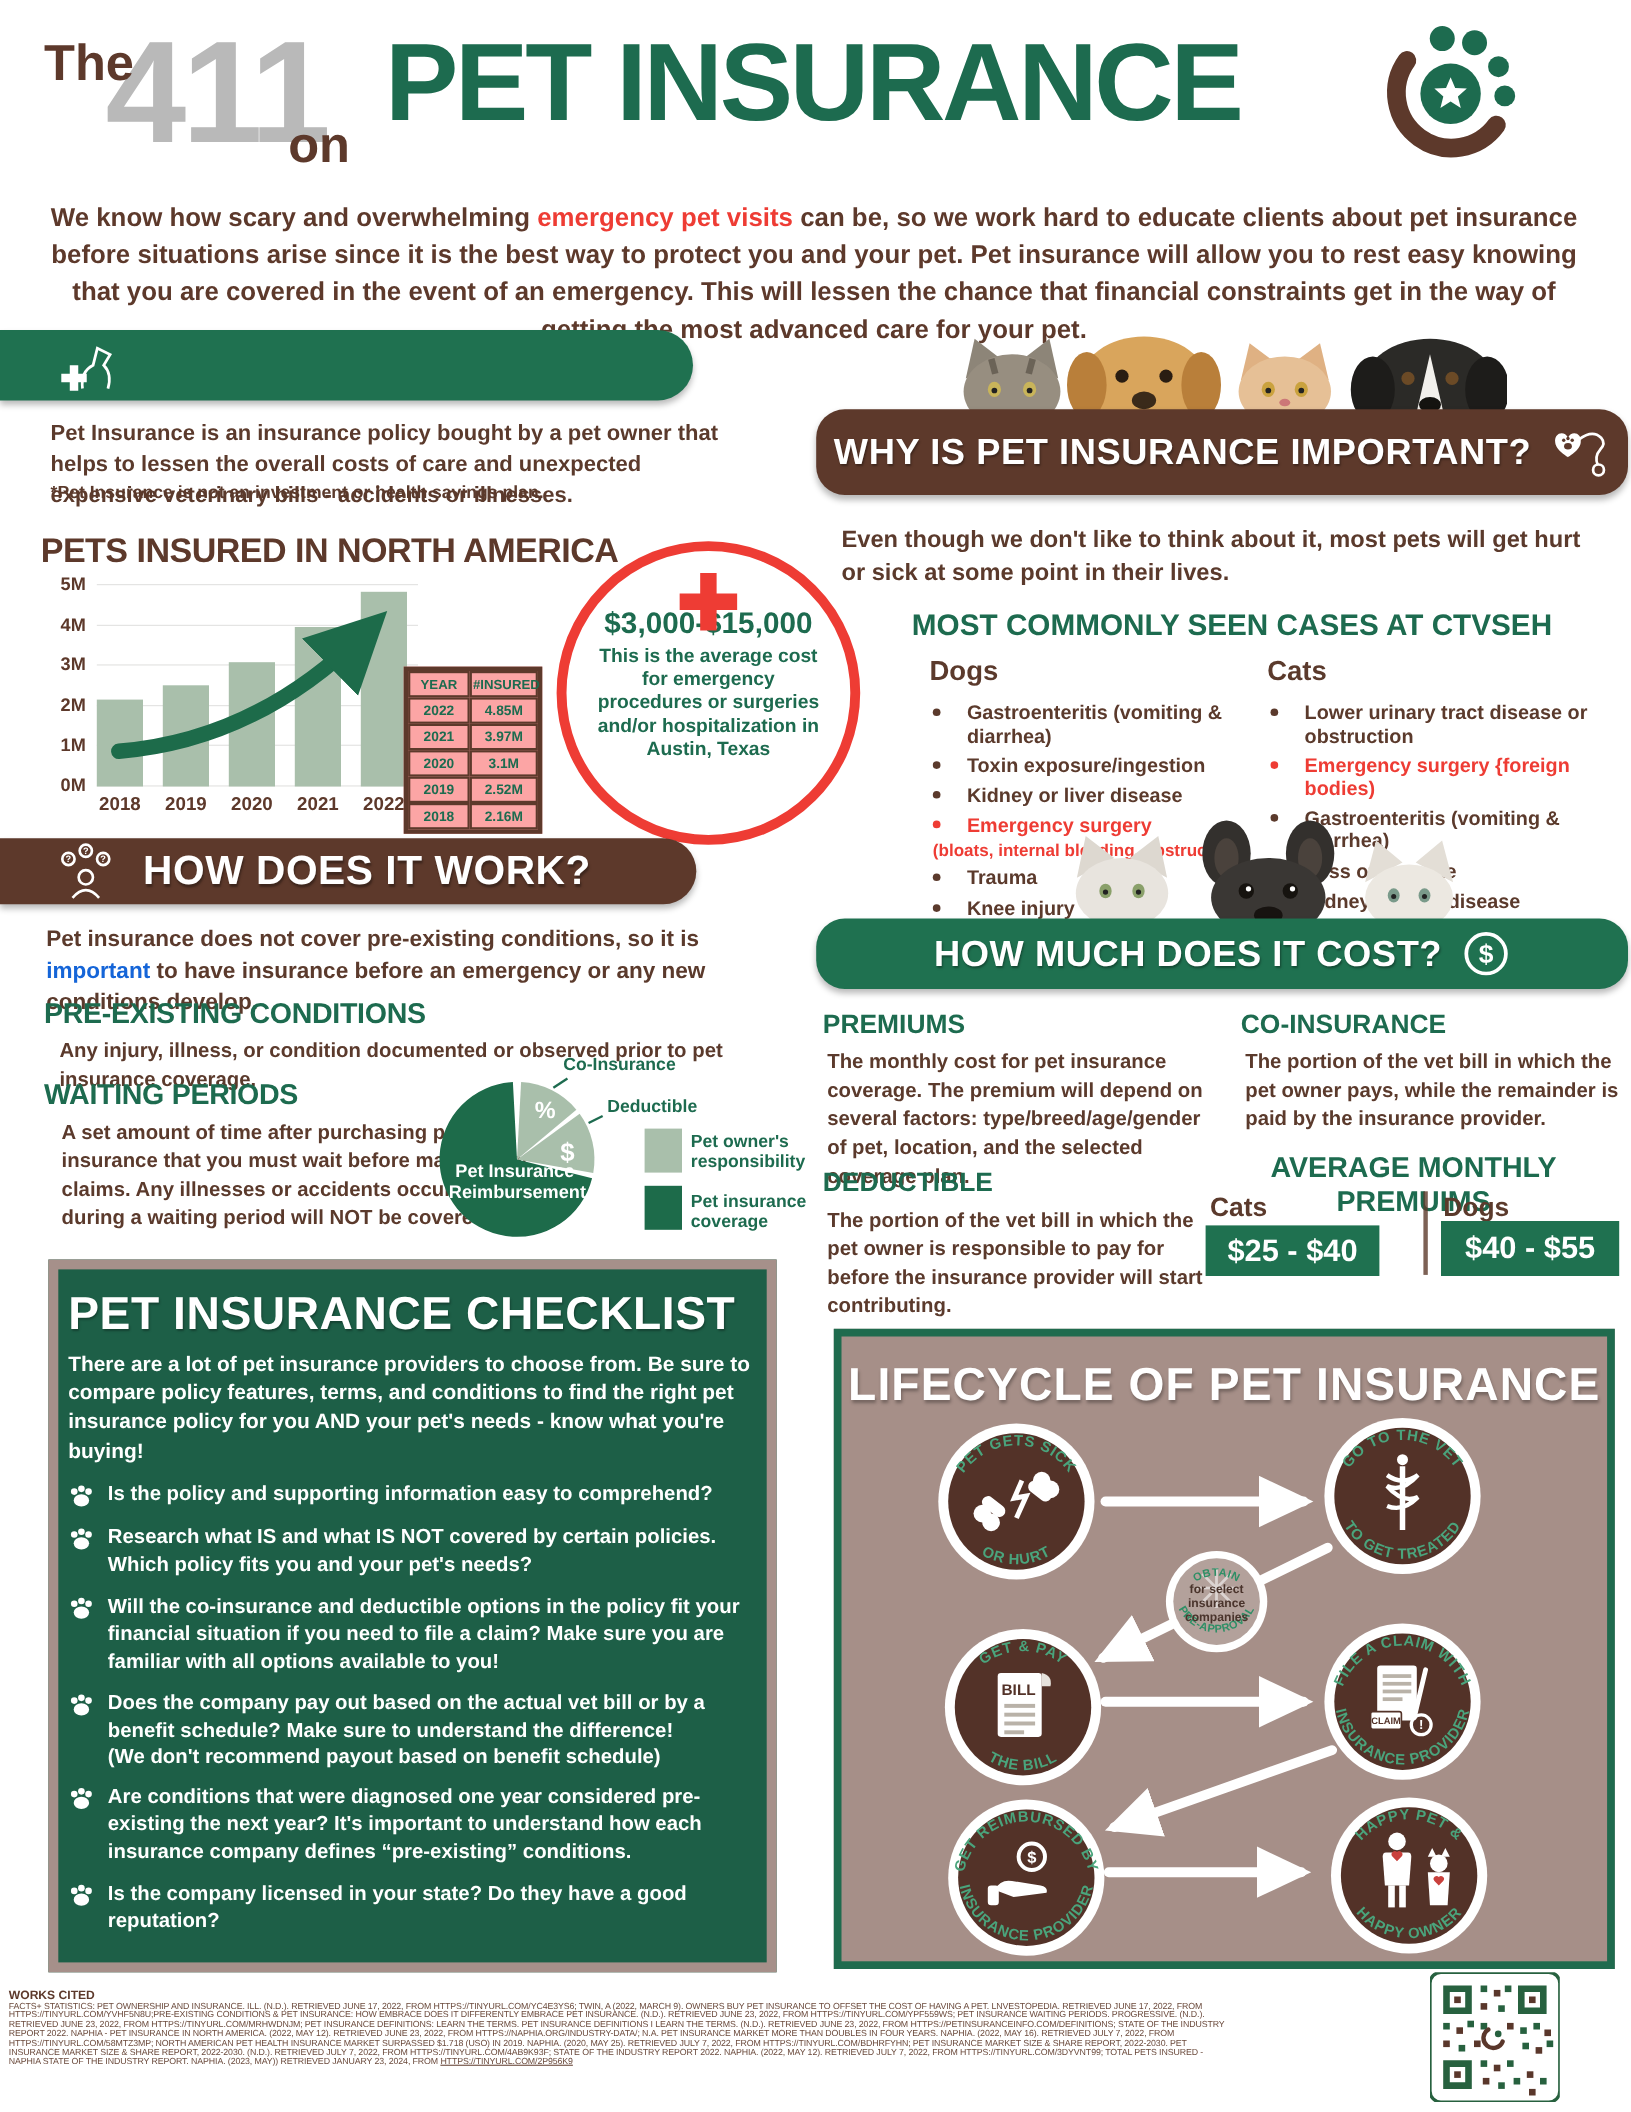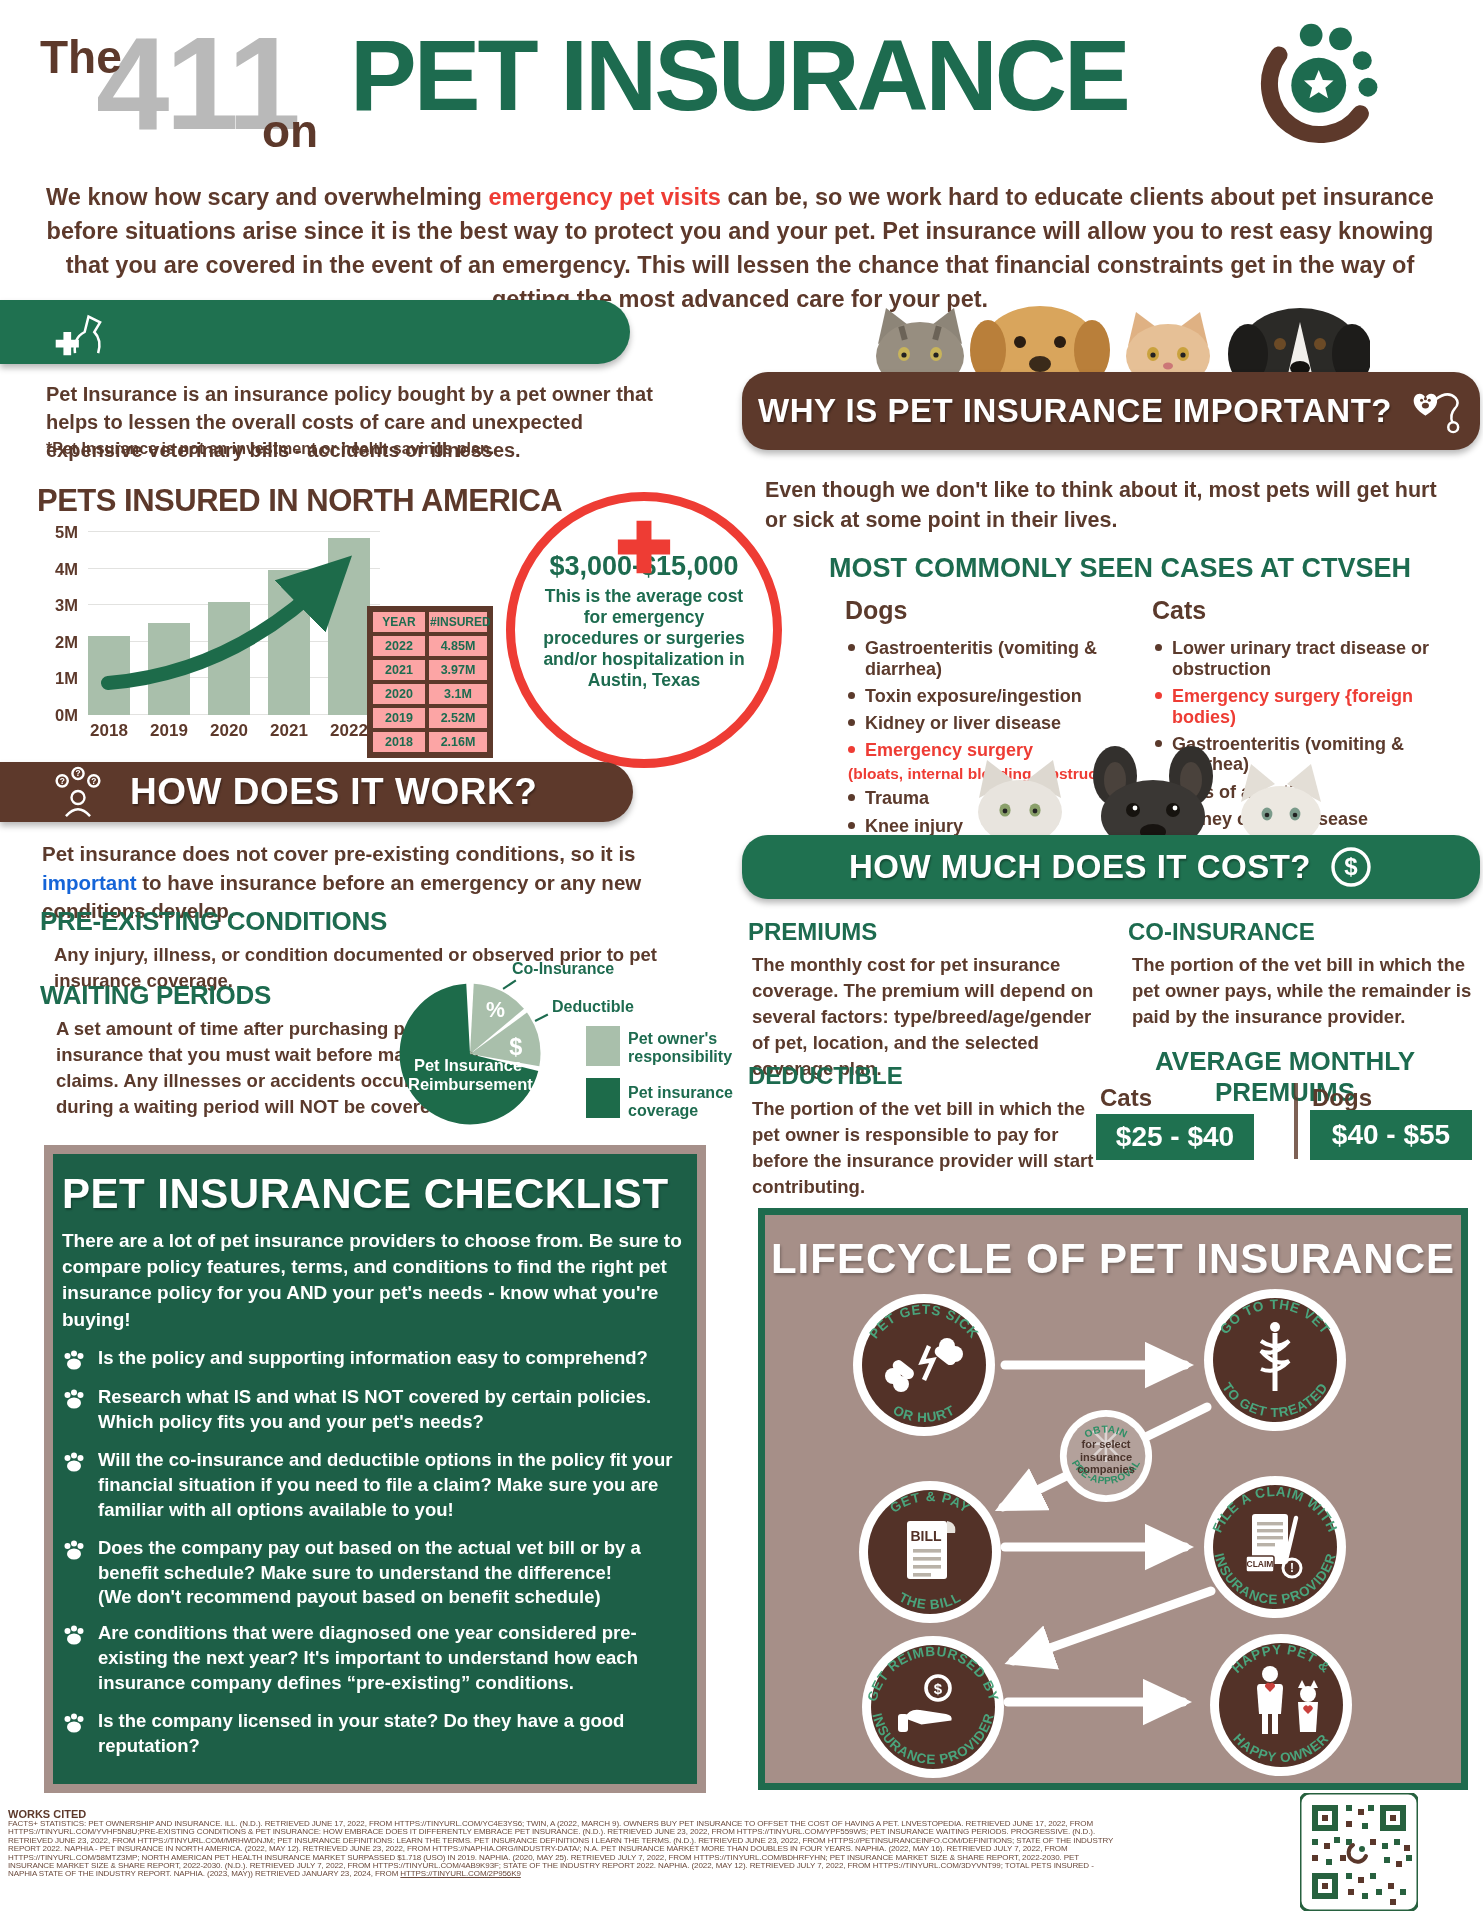--- a/index.html
+++ b/index.html
@@ -65,21 +65,21 @@
   .leg-sq{position:absolute;width:34px;height:40px}
   .leg-txt{position:absolute;width:150px;font-size:16px;font-weight:700;color:#1d6b4f;line-height:1.15}
   
   .why-banner{left:742px;top:372px;width:738px;height:78px;border-radius:26px;justify-content:center;gap:18px}
   .why-banner .txt{font-size:33px}
   .pets1{left:860px;top:304px;width:510px;height:70px}
   .pets2{left:965px;top:742px;width:370px;height:96px}
   .why-par{left:765px;top:475px;width:690px;font-size:21.5px}
   .cases-h{left:780px;top:553px;width:680px;text-align:center;font-size:27px;font-weight:700;color:#1d6b4f}
   .col-lab{font-size:25px;font-weight:700;color:#5b3a2c}
-  .case-list .item{display:flex;gap:10px;margin-bottom:6.5px;font-size:18px;font-weight:700;color:#5b3a2c;line-height:1.15}
+  .case-list .item{display:flex;gap:24px;margin-bottom:6.5px;font-size:18px;font-weight:700;color:#5b3a2c;line-height:1.15}
   .case-list .dot{flex:none;width:7px;height:7px;border-radius:50%;background:#5b3a2c;margin-top:6px}
   .case-list .red{color:#ee3c34}
   .case-list .red-dot{background:#ee3c34}
   .case-sub{margin:-2px 0 5px 0;font-size:15.5px;font-weight:700;color:#ee3c34}
   .cost-banner{left:742px;top:835px;width:738px;height:64px;border-radius:26px;justify-content:center;gap:18px}
   .cost-banner .txt{font-size:33px}
   .cost-h{font-size:24px;font-weight:700;color:#1d6b4f}
   .cost-par{font-size:18.5px}
   .avg-h{left:1090px;top:1046px;width:390px;text-align:center;font-size:26px;font-weight:700;color:#1d6b4f}
   .pet-lab{font-size:24px;font-weight:700;color:#5b3a2c}

